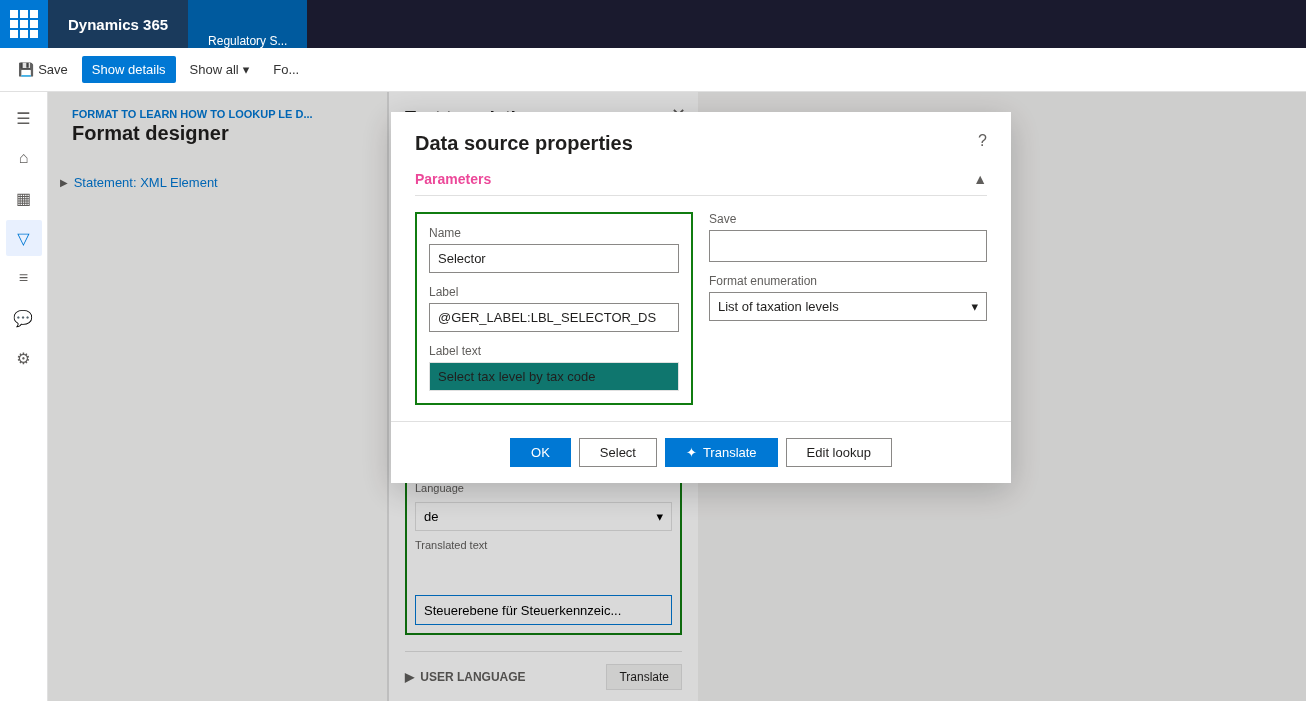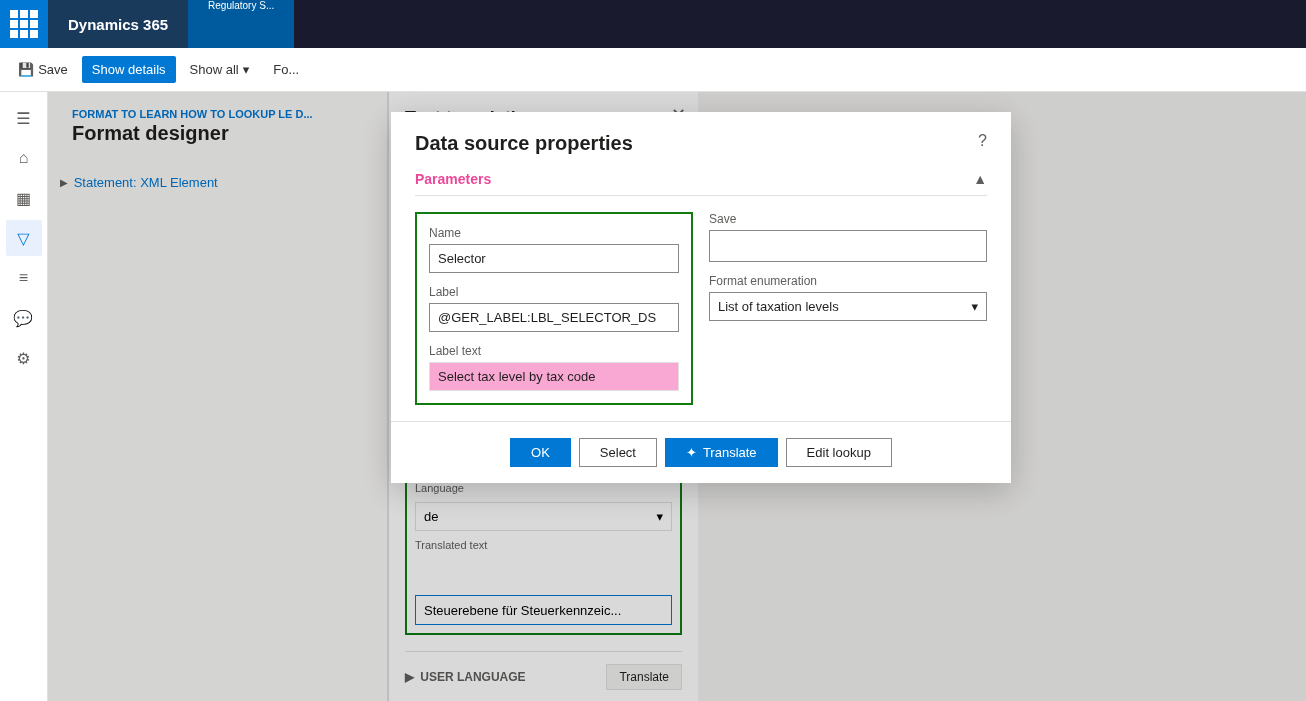--- a/index.html
+++ b/index.html
@@ -4,21 +4,21 @@
   <style>
     * { box-sizing: border-box; margin: 0; padding: 0; font-family: 'Segoe UI', sans-serif; }
     body { width: 1306px; height: 701px; overflow: hidden; background: #f3f2f1; display: flex; flex-direction: column; }
 
     
     .topbar { display: flex; align-items: center; background: #1a1a2e; height: 48px; min-height: 48px; color: white; }
     .topbar-grid { display: flex; align-items: center; height: 100%; background: #0078d4; padding: 0 12px; gap: 8px; }
     .topbar-grid-icon { display: grid; grid-template-columns: repeat(3,8px); grid-template-rows: repeat(3,8px); gap: 2px; cursor: pointer; }
     .topbar-grid-icon span { width: 8px; height: 8px; background: white; display: block; }
     .topbar-title { background: #1a3a5c; height: 100%; display: flex; align-items: center; padding: 0 20px; color: white; font-size: 15px; font-weight: 600; }
-    .topbar-regulatory { background: #005a9e; height: 100%; display: flex; align-items: flex-start; padding: 0 20px; color: white; font-size: 10px; }
+    .topbar-regulatory { background: #005a9e; height: 100%; display: flex; align-items: flex-end; padding: 0 20px; color: white; font-size: 12px; }
 
     
     .cmdbar { display: flex; align-items: center; background: white; height: 44px; min-height: 44px; border-bottom: 1px solid #e0e0e0; padding: 0 8px; gap: 4px; }
     .cmdbar-btn { display: flex; align-items: center; gap: 4px; padding: 6px 10px; border: none; background: none; cursor: pointer; font-size: 13px; color: #333; border-radius: 2px; }
     .cmdbar-btn.primary { background: #0078d4; color: white; }
 
     
     .main-layout { display: flex; flex: 1; overflow: hidden; }
 
     
@@ -157,21 +157,21 @@
               <div class="form-group">
                 <label class="form-label">Name</label>
                 <input type="text" class="form-input" value="Selector" style="">
               </div>
               <div class="form-group">
                 <label class="form-label">Label</label>
                 <input type="text" class="form-input" value="@GER_LABEL:LBL_SELECTOR_DS" style="">
               </div>
               <div class="form-group">
                 <label class="form-label">Label text</label>
-                <div class="form-input" style="background:#f9a8d4; border-color:#e0e0e0;">Select tax level by tax code</div>
+                <div class="form-input" style="background:#0f766e; border-color:#e0e0e0;">Select tax level by tax code</div>
               </div>
             </div>
 
             <div style="display:flex; flex-direction:column; gap:12px;">
               <div class="form-group">
                 <label class="form-label">Save</label>
                 <input type="text" class="form-input" style="height: 32px;">
               </div>
               <div class="form-group">
                 <label class="form-label">Format enumeration</label>

